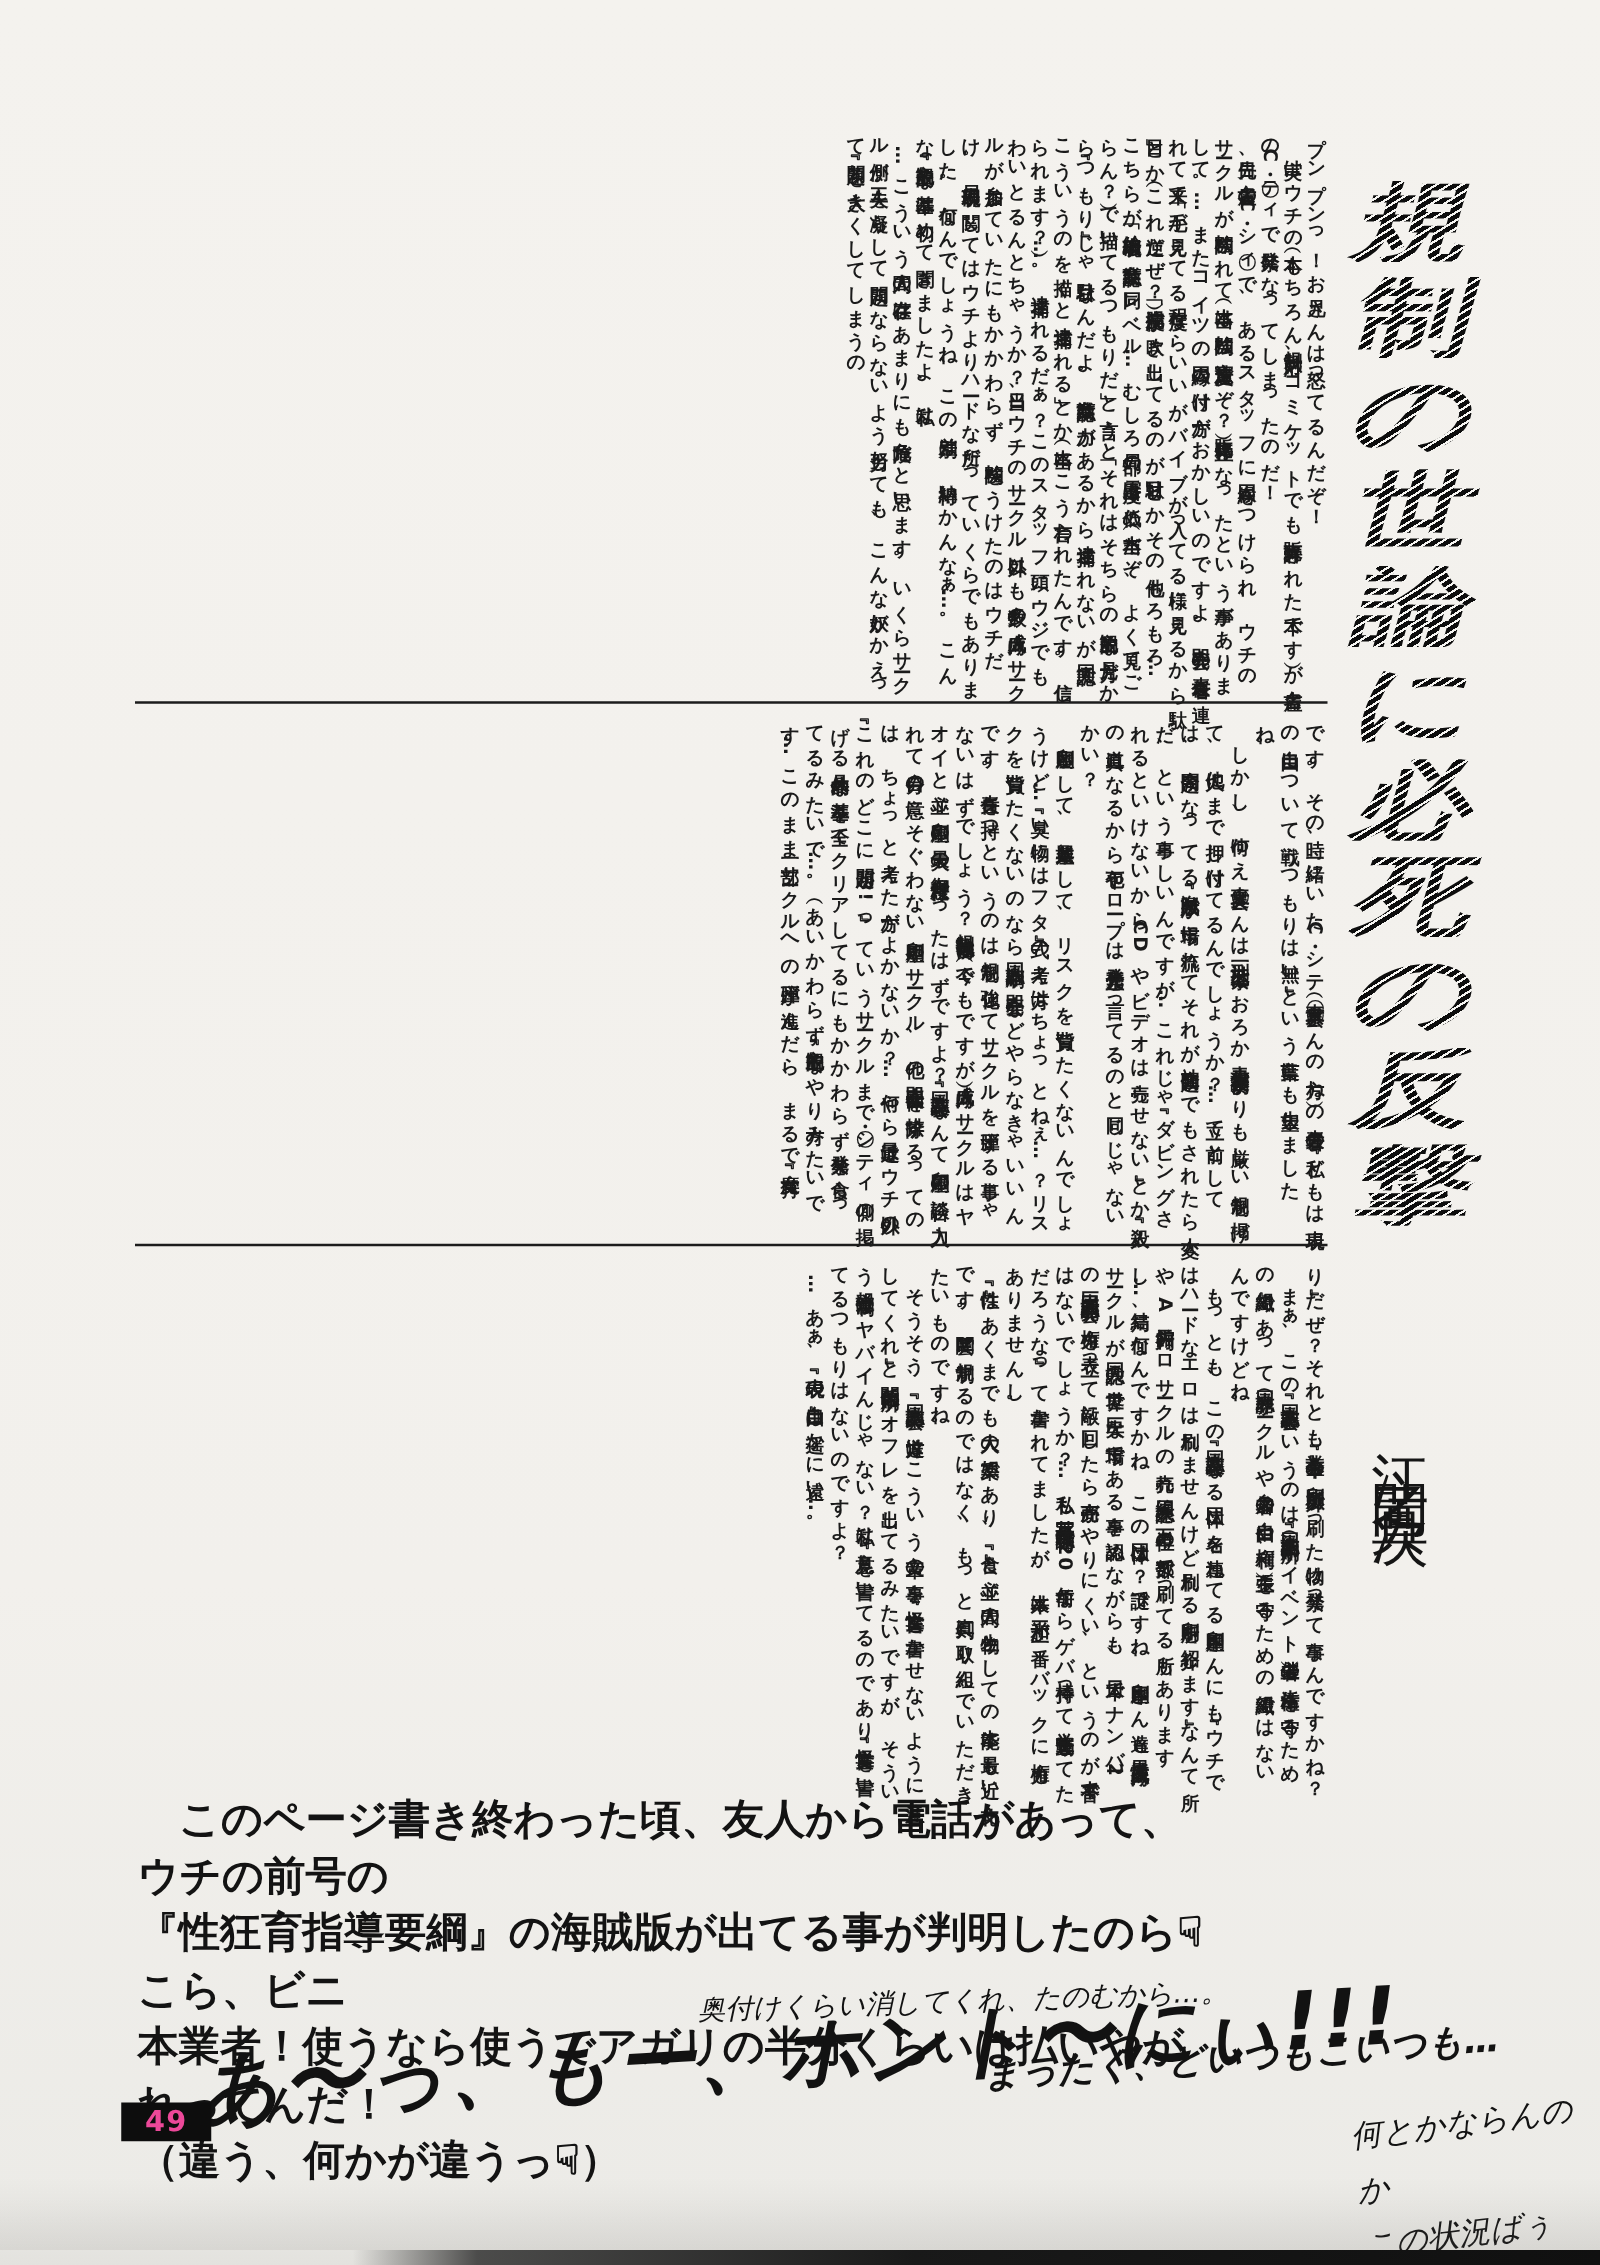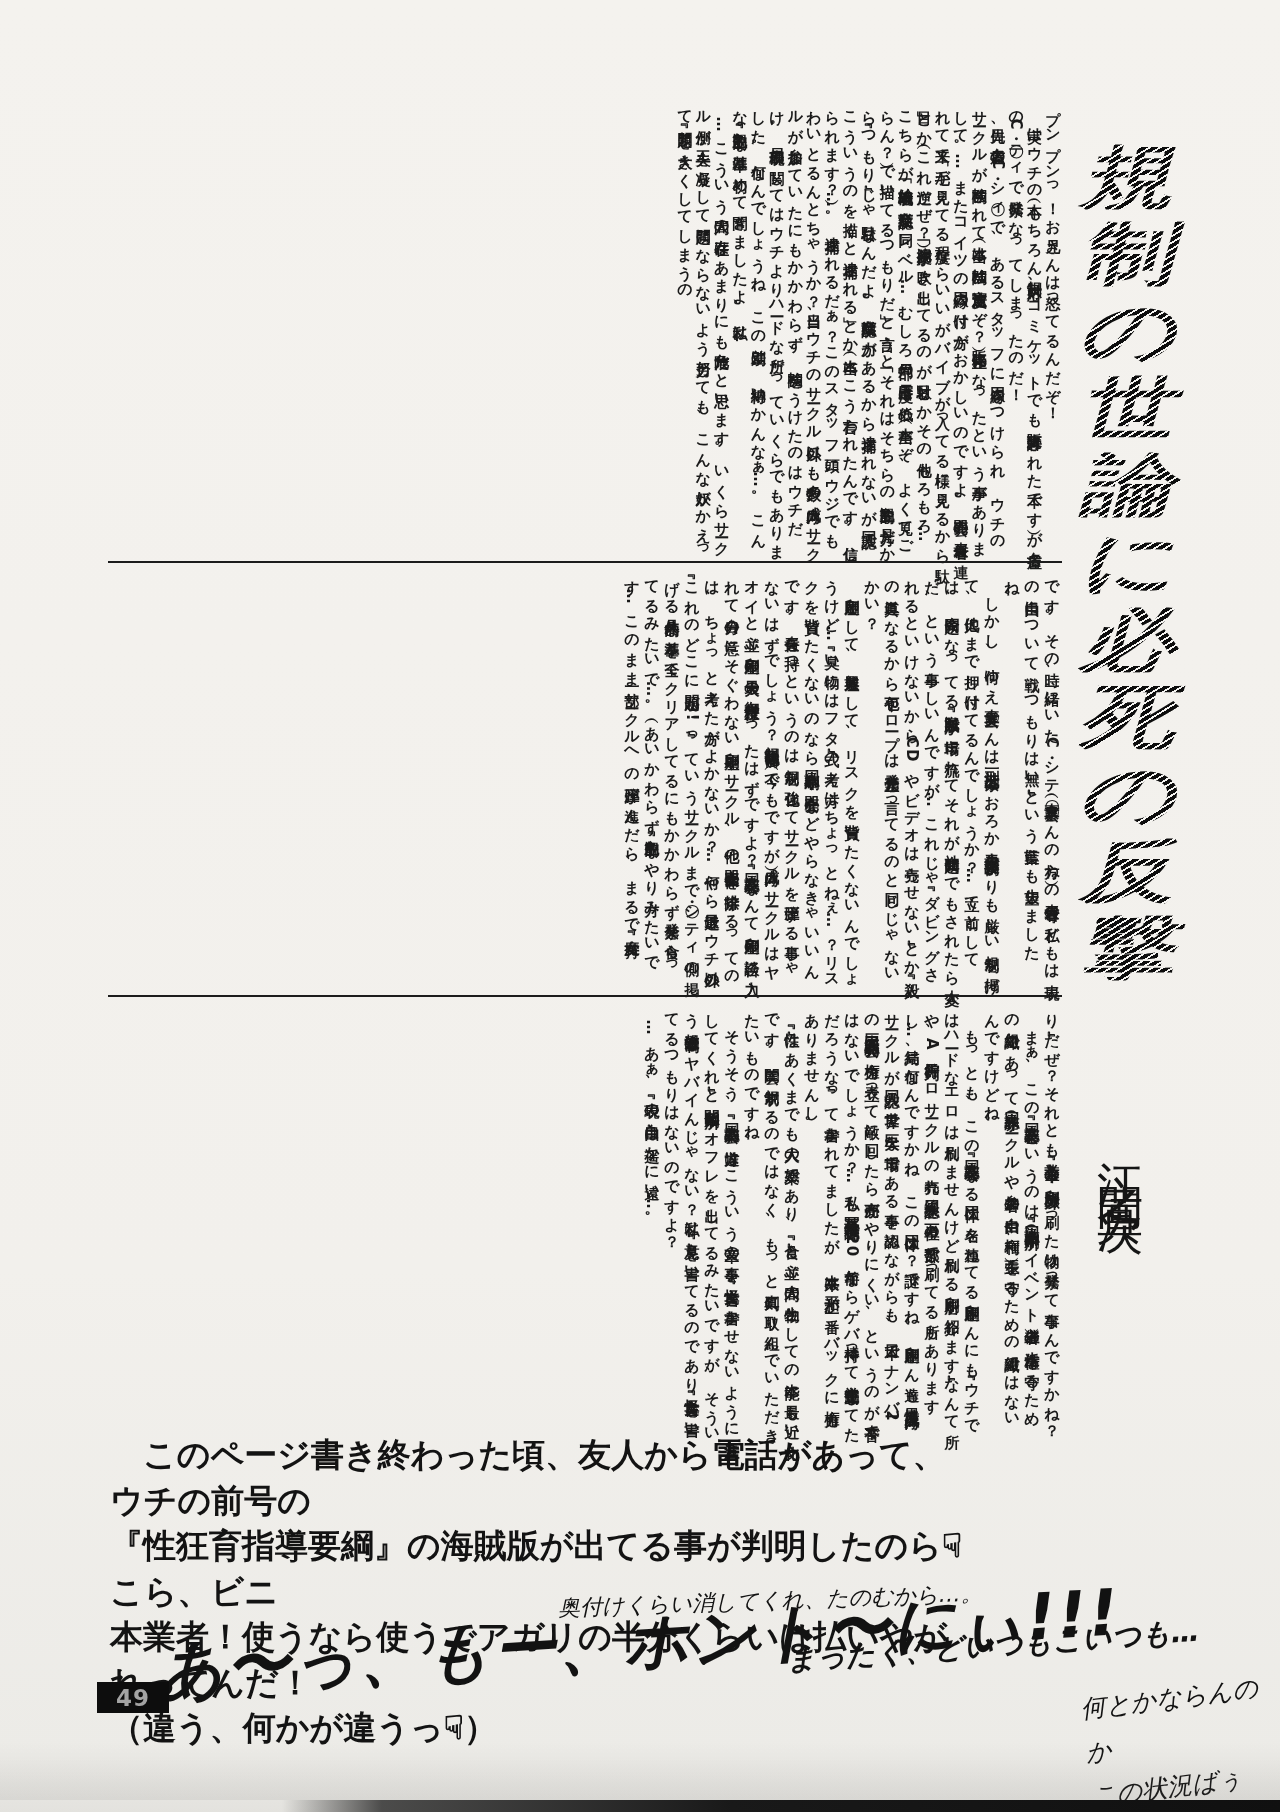--- a/index.html
+++ b/index.html
@@ -69,21 +69,21 @@
     left:158px;top:1628px;font-size:64px;font-weight:bold;letter-spacing:2px;
     transform:rotate(-3.5deg);transform-origin:left center;white-space:nowrap;
   }
   .hw-side{
     left:1078px;top:1688px;font-size:25px;line-height:44px;
     transform:rotate(-7deg);transform-origin:left top;white-space:pre-line;
   }
   
   .pagenum{
     position:absolute;left:97px;top:1682px;width:72px;height:31px;
-    background:#0d0d0d;color:#a3a3a3;
+    background:#0d0d0d;color:#ec4899;
     display:flex;align-items:center;justify-content:center;
     font-weight:bold;font-size:23px;font-family:"DejaVu Sans",sans-serif;
     letter-spacing:1px;font-style:normal;
   }
   
   .bottom-bar{
     position:absolute;left:282px;top:1800px;width:998px;height:12px;
     background:linear-gradient(90deg,rgba(25,25,25,0) 0%,rgba(25,25,25,.75) 10%,#191919 45%,#101010 100%);
   }
   .edge-shade{

